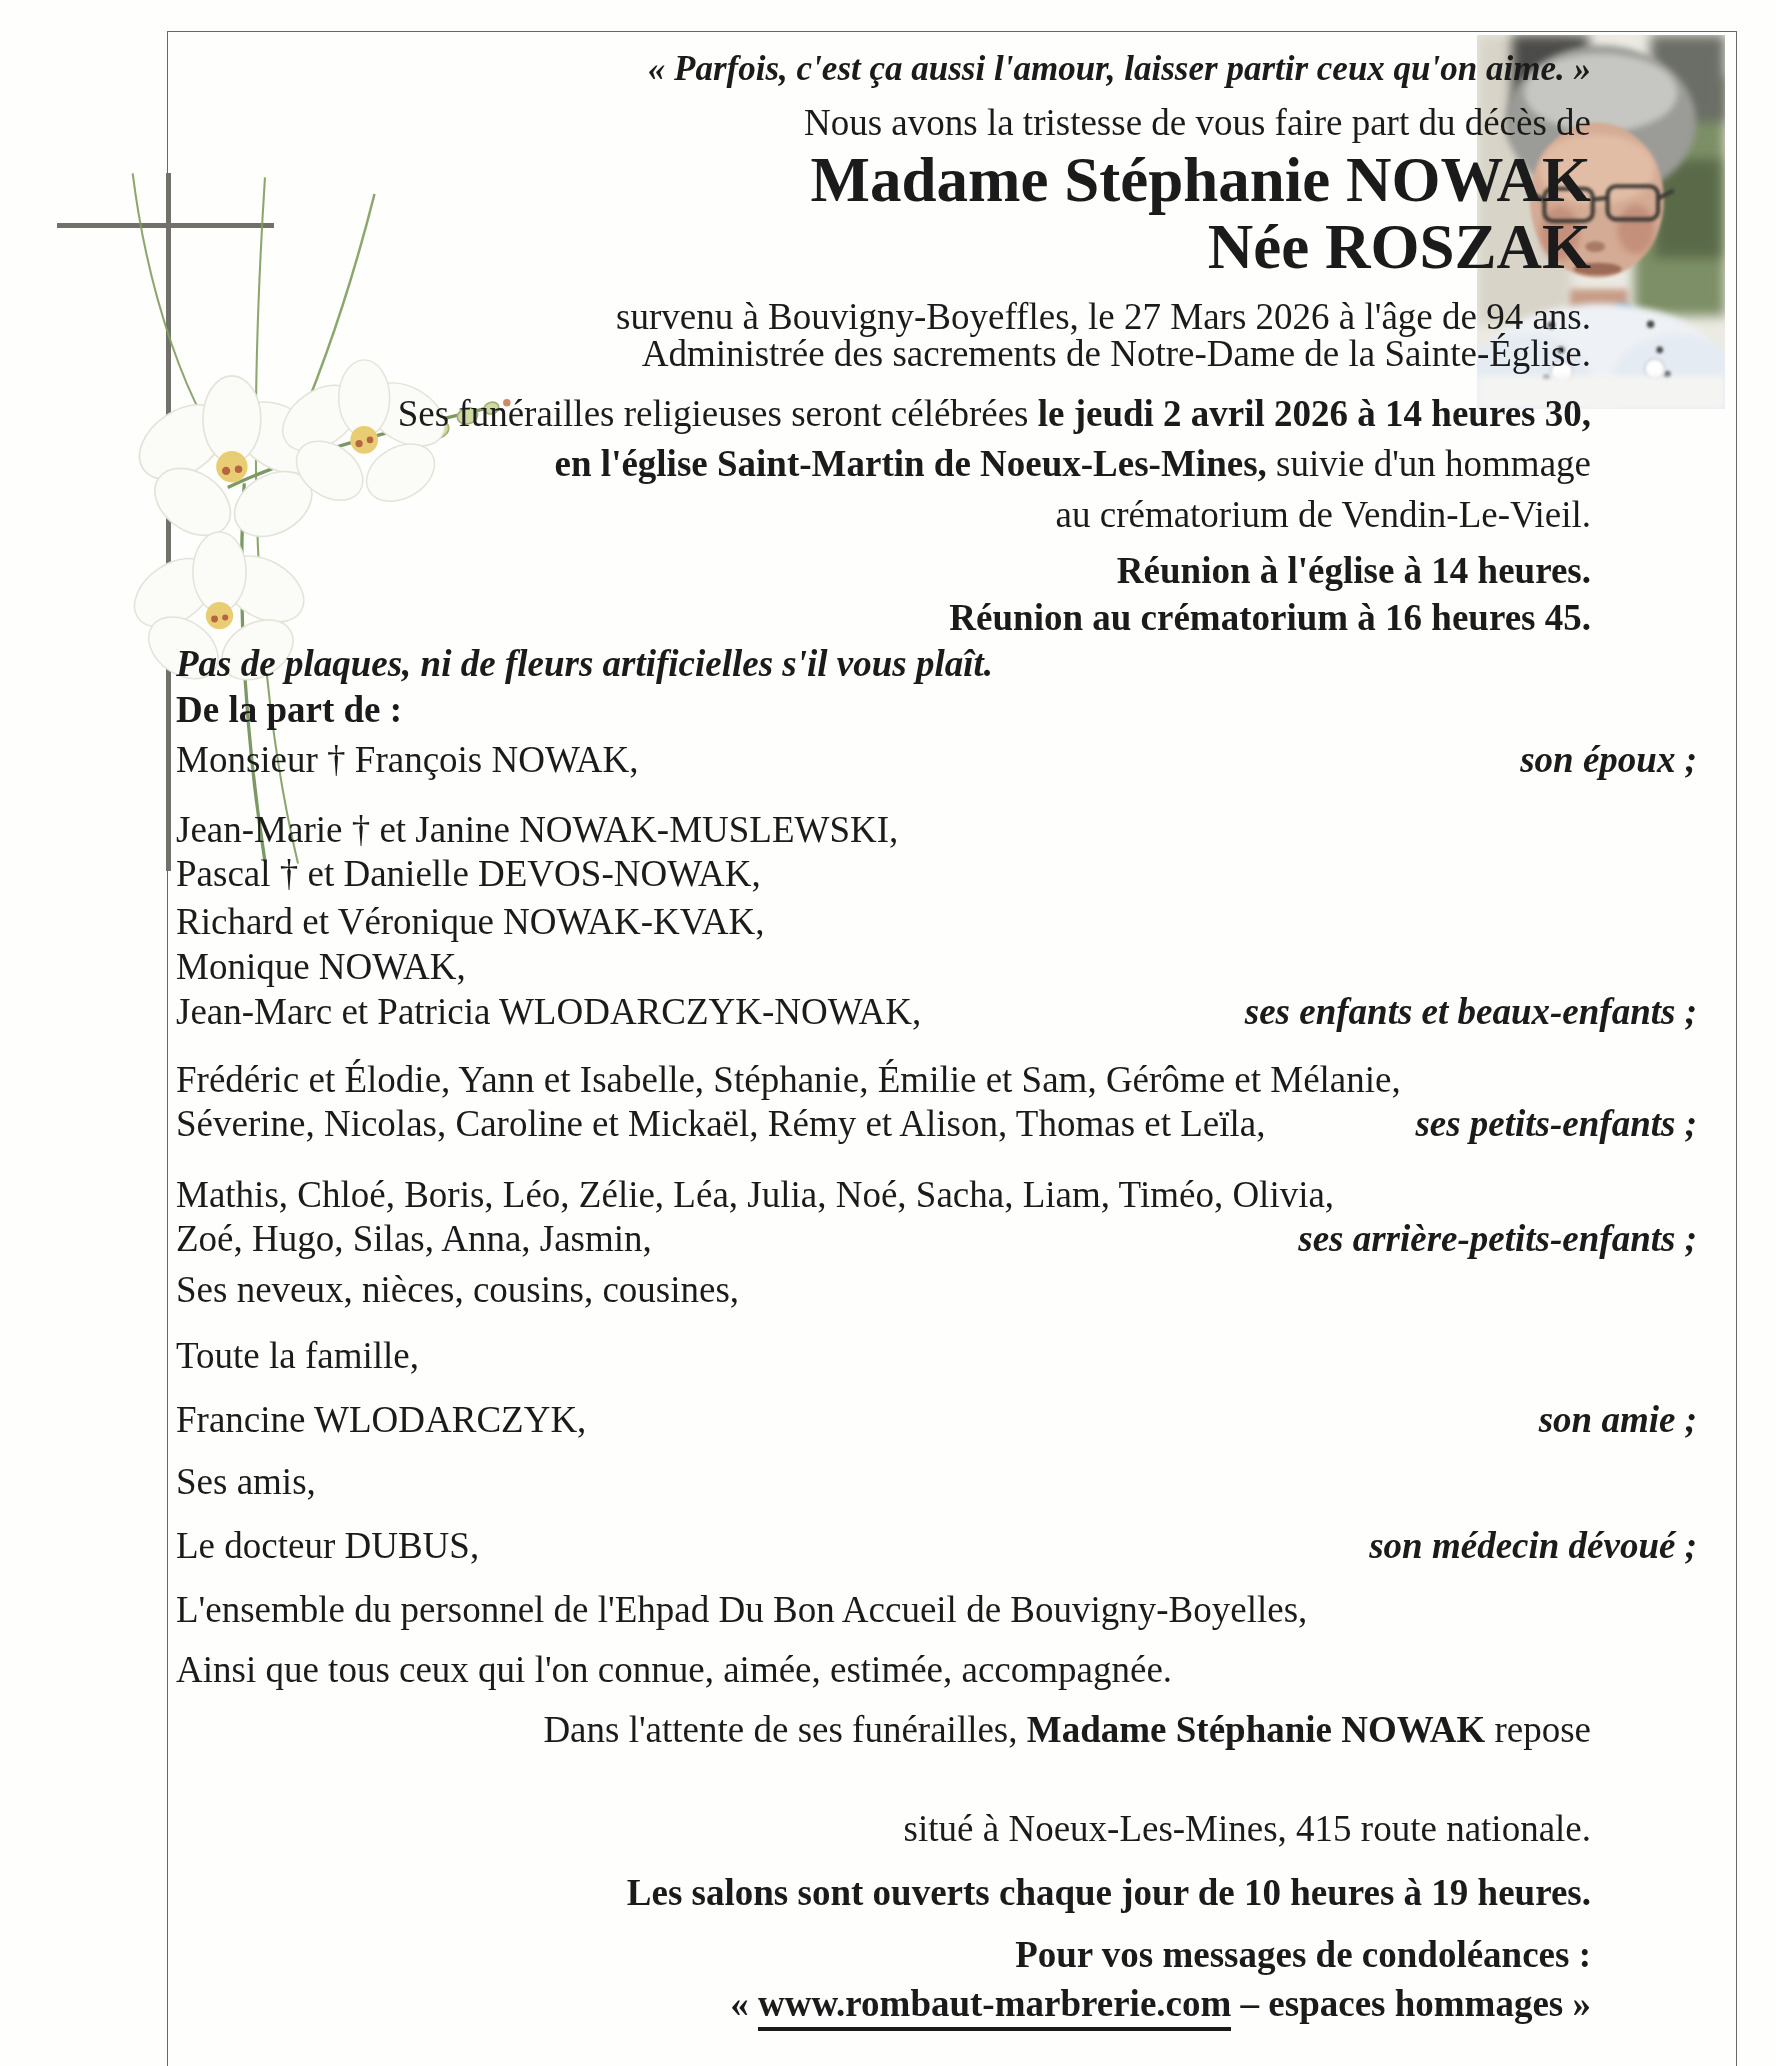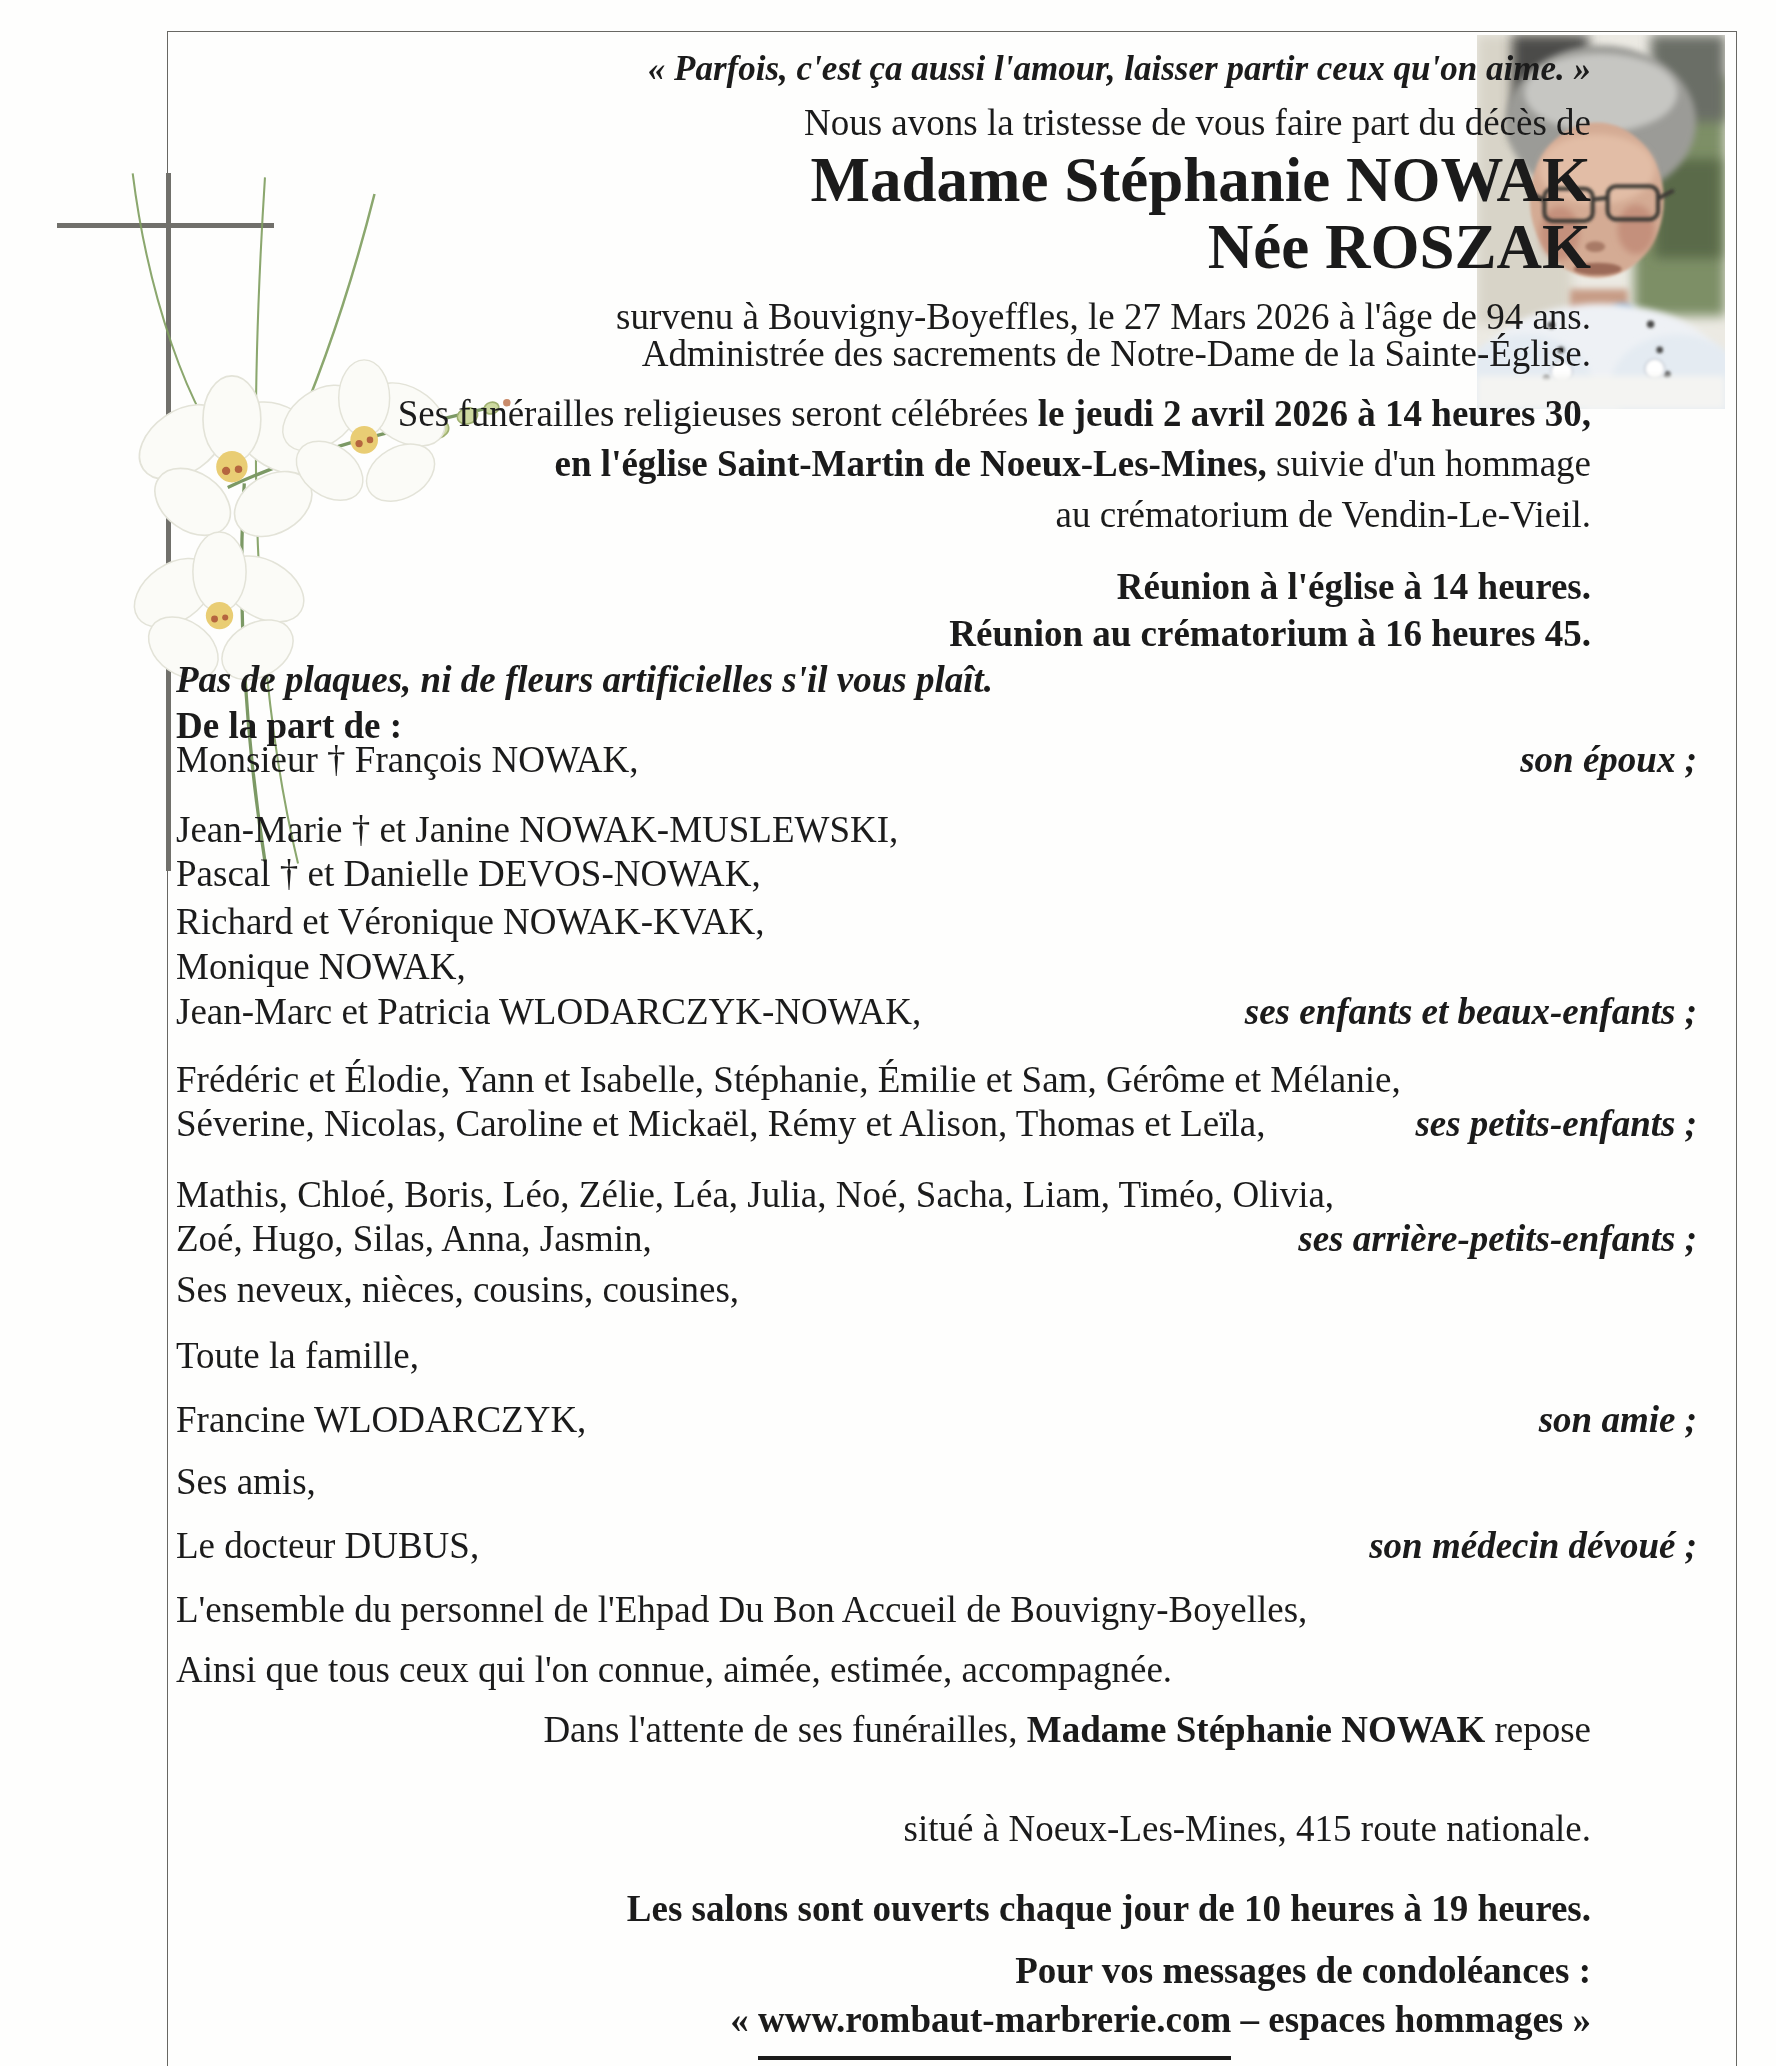--- a/index.html
+++ b/index.html
@@ -13,26 +13,26 @@
   
   .cross-v{position:absolute;left:166px;top:173px;width:4.5px;height:698px;background:#71706b;z-index:2;}
   .cross-h{position:absolute;left:57px;top:223px;width:217px;height:4.5px;background:#71706b;z-index:2;}
   .orchid{position:absolute;left:50px;top:165px;z-index:3;}
   .photo{position:absolute;left:1477px;top:35px;z-index:4;}
   
   .line{position:absolute;left:176px;width:1521px;height:46px;
     font-size:37px;line-height:46px;white-space:nowrap;z-index:5;}
   .center{left:167px;width:1424px;text-align:right;}
   .right{}
-  .b{font-weight:bold;margin-top:16px;}
+  .b{font-weight:bold;}
   .i{font-style:italic;}
   .quote{font-size:35px;font-weight:bold;font-style:italic;}
   .title{font-size:63px;line-height:70px;height:70px;font-weight:bold;}
   .rel{position:absolute;right:0;top:0;font-weight:bold;font-style:italic;}
-  .url-u{border-bottom:4.1px solid #1b1b1b;padding-bottom:16px;}
+  .url-u{border-bottom:4.1px solid #1b1b1b;padding-bottom:3px;}
 </style>
 </head>
 <body>
 
 <div class="page">
 
   <div class="frame"></div>
 
   <div class="cross-v"></div>
   <div class="cross-h"></div>

